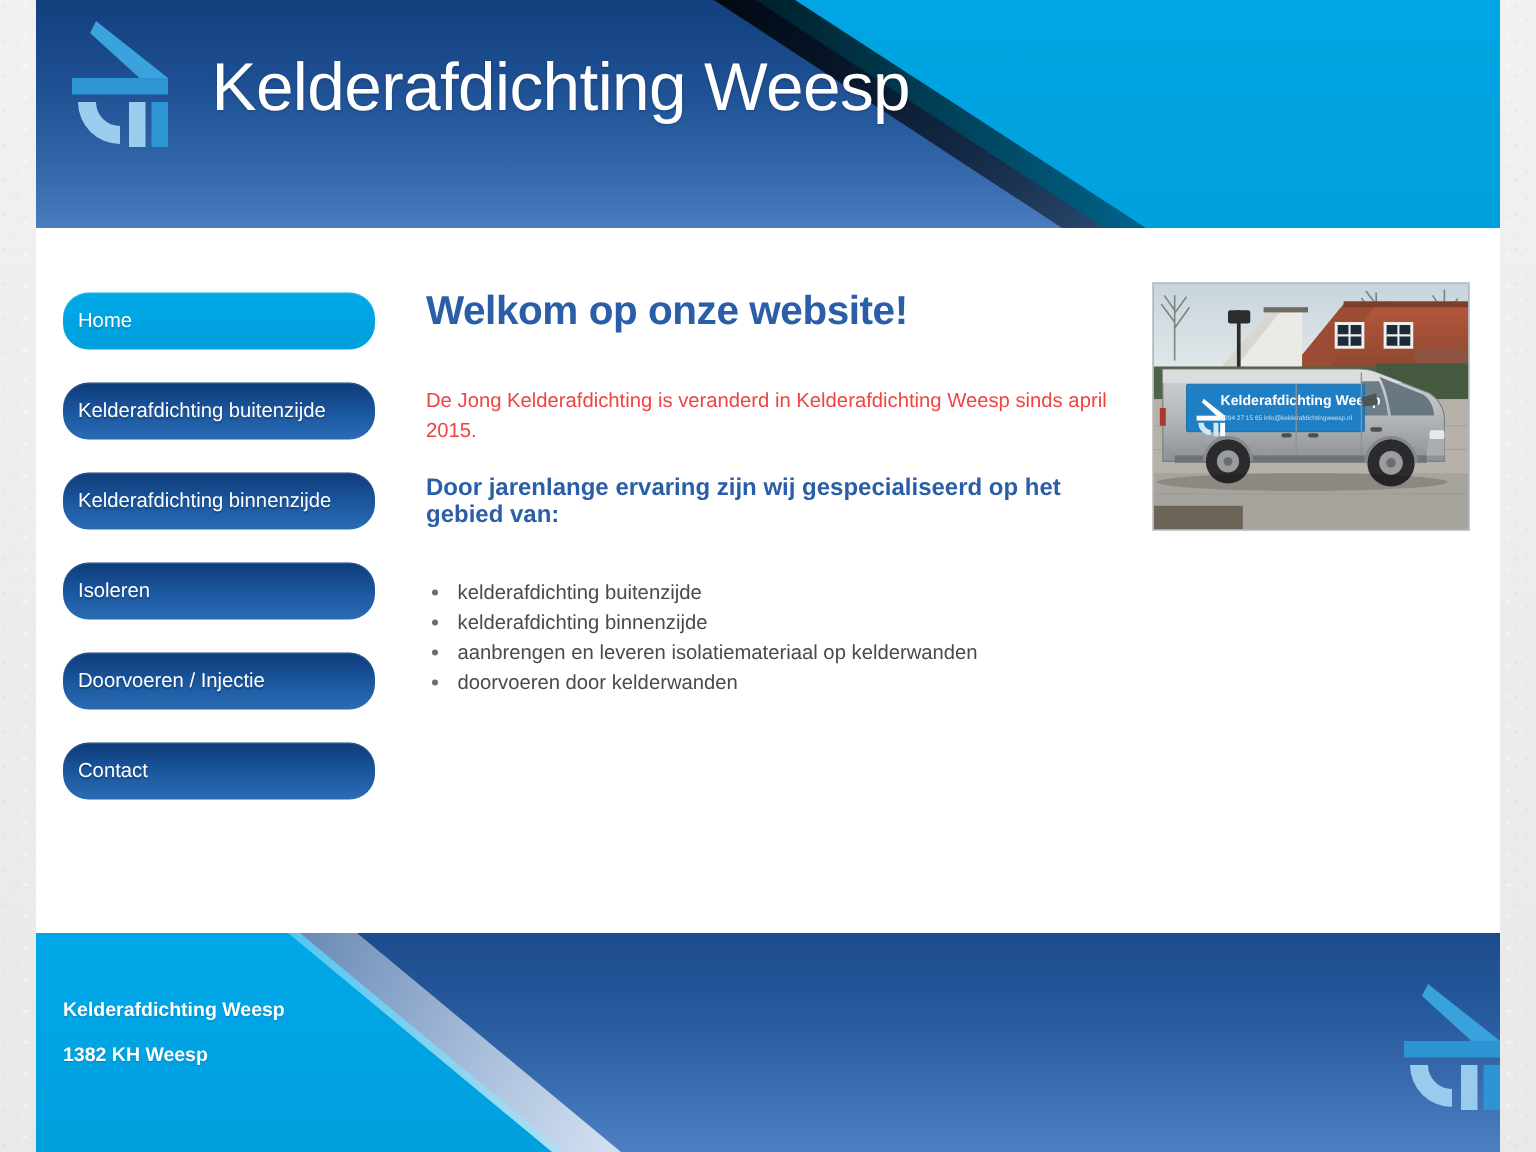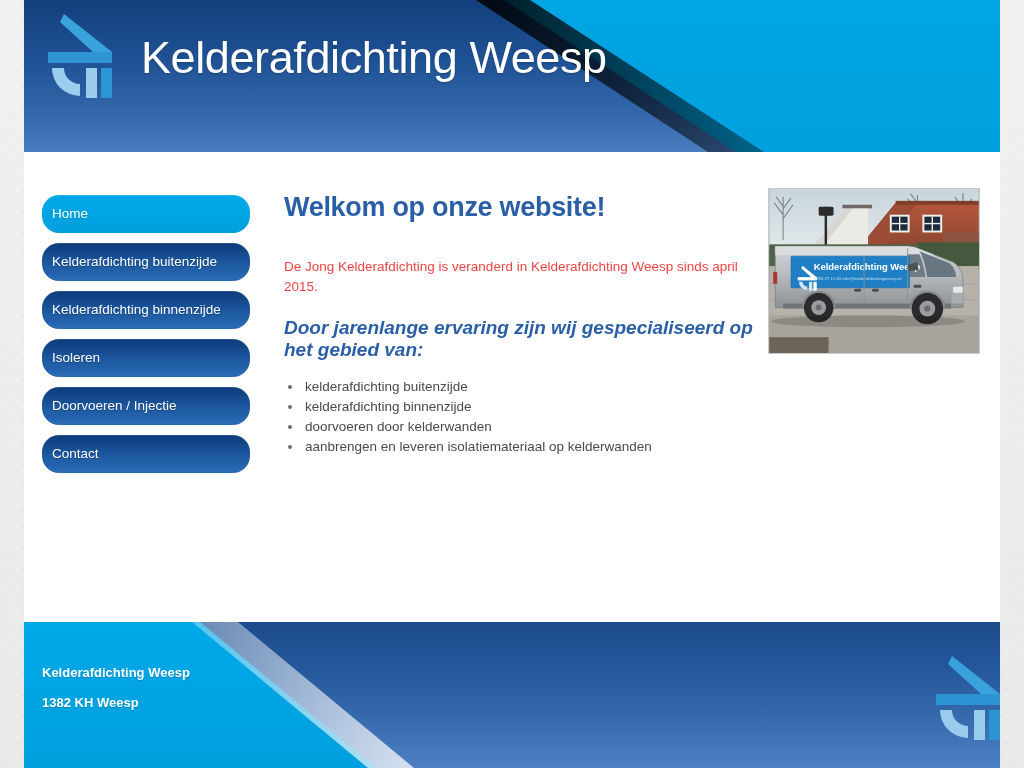--- a/index.html
+++ b/index.html
@@ -91,21 +91,21 @@
   .sidebar {
     position: absolute;
     left: 18px;
     top: 43px;
     width: 208px;
   }
   .nav-item {
     display: block;
     width: 208px;
     height: 38px;
-    margin-bottom: 10px;
+    margin-bottom: 22px;
     border-radius: 17px;
     line-height: 38px;
     padding-left: 10px;
     font-size: 13.5px;
     color: #ffffff;
     white-space: nowrap;
     cursor: pointer;
     background: linear-gradient(to bottom, #0d3b79 0%, #154a8d 28%, #1d5aa2 58%, #2a6cb4 100%);
     box-shadow: inset 0 1px 0 rgba(255,255,255,.12);
     text-shadow: 0 1px 1px rgba(0,0,0,.28);
@@ -129,25 +129,24 @@
     letter-spacing: -0.3px;
     margin-bottom: 34px;
   }
   .intro {
     font-size: 13.5px;
     line-height: 20px;
     color: #ef4444;
     margin-bottom: 20px;
   }
   .subhead {
-    font-size: 19px;
+    font-size: 16px;
     font-weight: bold;
     color: #2a5fa8;
-    margin-bottom: 16px;
-    font-style: italic;
+    margin-bottom: 32px;
   }
   .svc-list {
     list-style: none;
   }
   .svc-list li {
     position: relative;
     font-size: 13.5px;
     line-height: 20px;
     color: #4a4a4a;
     padding-left: 21px;
@@ -268,22 +267,22 @@
       <a class="nav-item">Contact</a>
     </nav>
 
     <div class="main">
       <h1 class="page-heading">Welkom op onze website!</h1>
       <p class="intro">De Jong Kelderafdichting is veranderd in Kelderafdichting Weesp sinds april 2015.</p>
       <p class="subhead">Door jarenlange ervaring zijn wij gespecialiseerd op het gebied van:</p>
       <ul class="svc-list">
         <li>kelderafdichting buitenzijde</li>
         <li>kelderafdichting binnenzijde</li>
+        <li>aanbrengen en leveren isolatiemateriaal op kelderwanden</li>
         <li>doorvoeren door kelderwanden</li>
-        <li>aanbrengen en leveren isolatiemateriaal op kelderwanden</li>
       </ul>
     </div>
 
     <div class="photo">
       <svg viewBox="0 0 212 166" xmlns="http://www.w3.org/2000/svg">
         <defs>
           <linearGradient id="sky" x1="0" y1="0" x2="0" y2="1">
             <stop offset="0%" stop-color="#c8d4dc"></stop>
             <stop offset="100%" stop-color="#e2e8ea"></stop>
           </linearGradient>

